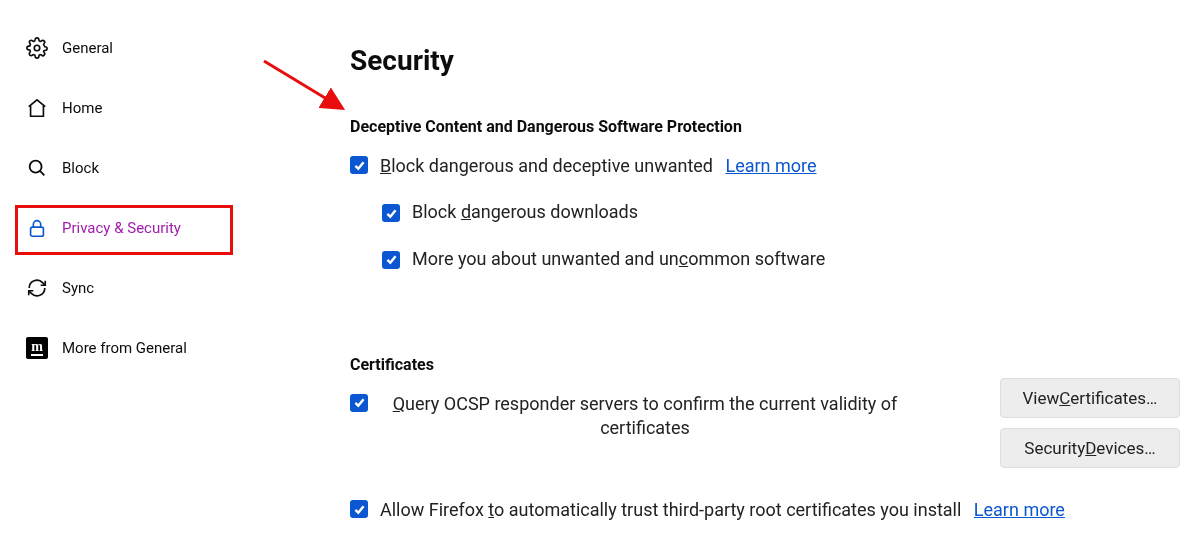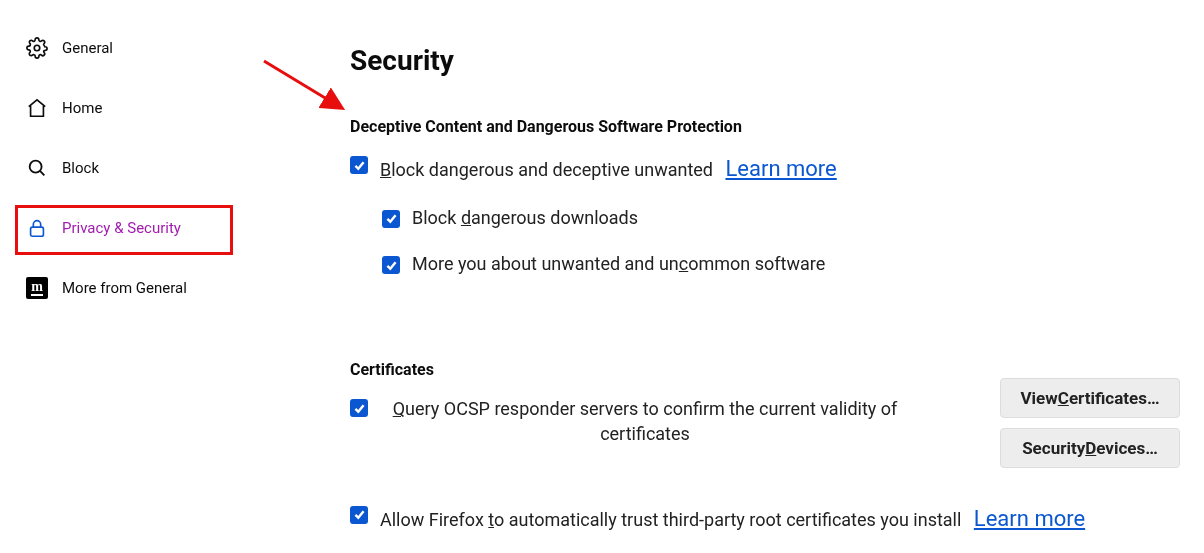--- a/index.html
+++ b/index.html
@@ -87,21 +87,21 @@
     flex-shrink: 0;
     display: flex;
     align-items: center;
     justify-content: center;
     margin-top: 2px;
     cursor: pointer;
   }
   .chk svg { width: 13px; height: 13px; stroke: #fff; stroke-width: 3; fill: none; }
   .chk-label { font-size: 18px; color: #222; line-height: 1.35; flex:1; }
   .chk-label .u { text-decoration: underline; }
-  a.link { color: #0a57d1; text-decoration: underline; font-size: 22px; margin-left: 8px; cursor:pointer; }
+  a.link { color: #0a57d1; text-decoration: underline; font-size: 18px; margin-left: 8px; cursor:pointer; }
   .spacer { height: 62px; }
   .button-stack {
     position: absolute;
     right: 24px;
     top: 378px;
     display: flex;
     flex-direction: column;
     gap: 10px;
   }
   .btn {
@@ -110,21 +110,20 @@
     border-radius: 4px;
     padding: 0 18px;
     height: 40px;
     font-size: 17px;
     color: #222;
     cursor: pointer;
     display: flex;
     align-items: center;
     justify-content: center;
     min-width: 180px;
-    font-weight: bold;
   }
   .btn .u { text-decoration: underline; }
   .cert-ocsp { max-width: 560px; text-align: center; }
   
   .arrow {
     position: absolute;
     left: 258px;
     top: 55px;
     width: 92px;
     height: 60px;
@@ -171,20 +170,31 @@
     <div class="nav-item active">
       <span class="icon">
         <svg viewBox="0 0 24 24" fill="none" stroke-width="1.8">
           <rect x="5" y="11" width="14" height="10" rx="2"></rect>
           <path d="M8 11V8a4 4 0 1 1 8 0v3"></path>
         </svg>
       </span>
       <span class="nav-label">Privacy &amp; Security</span>
     </div>
 
+    <div class="nav-item">
+      <span class="icon">
+        <svg viewBox="0 0 24 24" fill="none" stroke-width="1.8">
+          <path d="M3.5 12a8.5 8.5 0 0 1 14.6-5.9L21 9"></path>
+          <path d="M20.5 12a8.5 8.5 0 0 1-14.6 5.9L3 15"></path>
+          <polyline points="21 4 21 9 16 9"></polyline>
+          <polyline points="3 20 3 15 8 15"></polyline>
+        </svg>
+      </span>
+      <span class="nav-label">Sync</span>
+    </div>
 
     <div class="nav-item">
       <span class="icon">
         <span class="mozilla-tile">
             <span>m</span>
           </span>
       </span>
       <span class="nav-label">More from General</span>
     </div>
 

